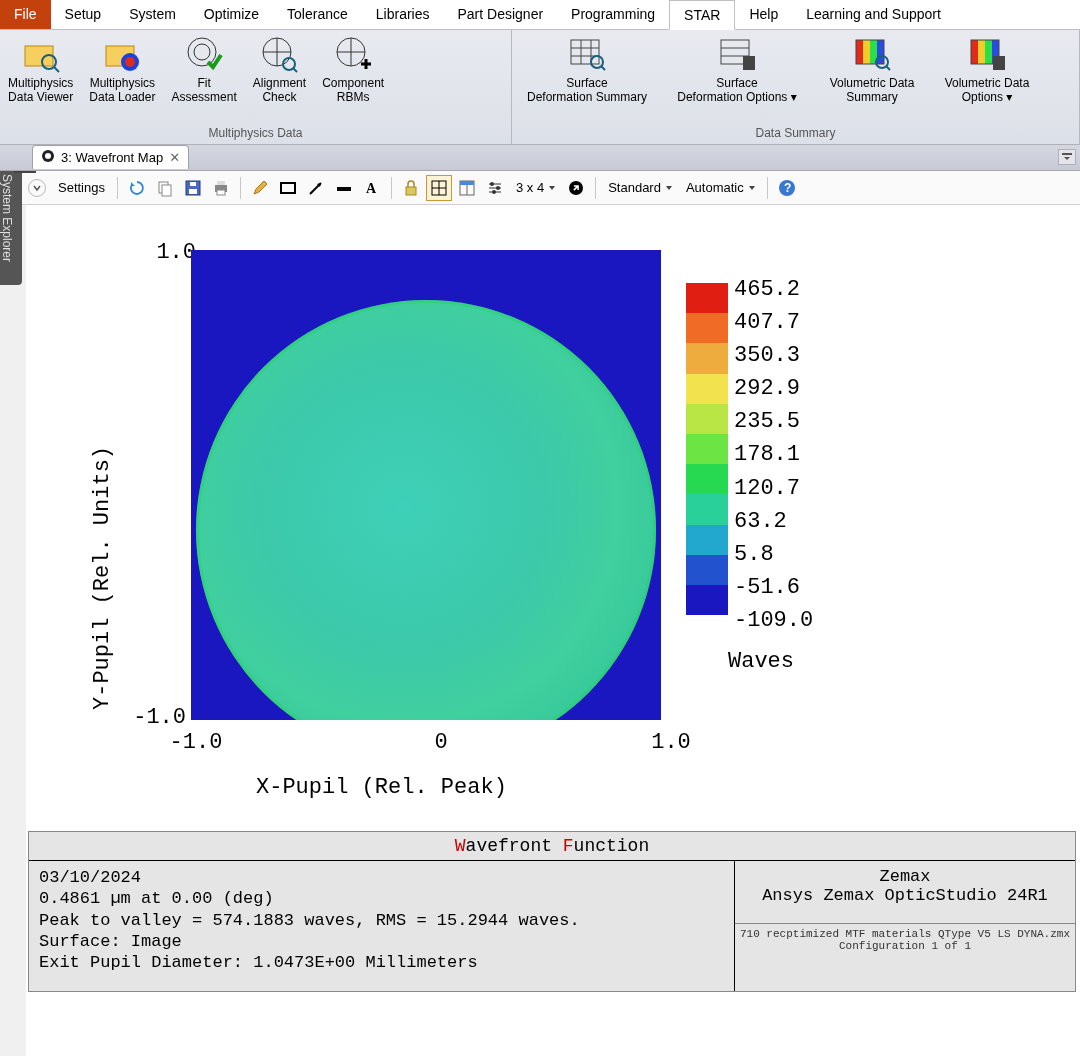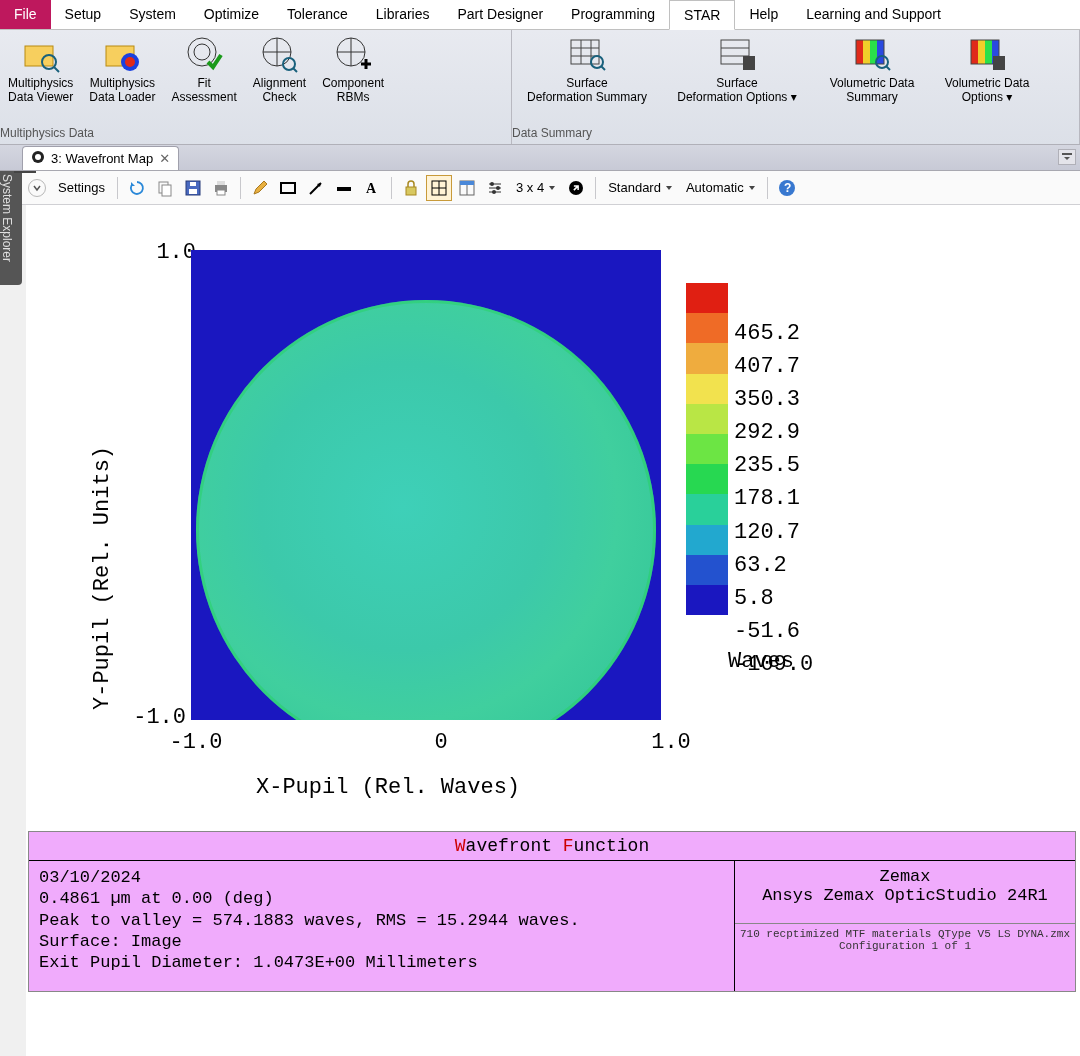--- a/index.html
+++ b/index.html
@@ -20,21 +20,21 @@
   height: 30px;
   align-items: stretch;
 }
 .menubar-item {
   padding: 6px 14px;
   cursor: pointer;
   font-size: 14px;
   position: relative;
 }
 .menubar-item.file {
-  background: #be185d;
+  background: #c2410c;
   color: #fff;
   font-weight: 500;
   text-align: center;
 }
 .menubar-item.active {
   background: #fff;
   border-top: 1px solid #c0c0c0;
   border-left: 1px solid #c0c0c0;
   border-right: 1px solid #c0c0c0;
   border-bottom: 1px solid #fff;
@@ -72,21 +72,21 @@
 }
 .ribbon-icon {
   width: 40px;
   height: 40px;
   margin-bottom: 2px;
   display: flex;
   align-items: center;
   justify-content: center;
 }
 .ribbon-group-label {
-  text-align: left;
+  text-align: center;
   font-size: 12px;
   color: #555;
   padding: 2px 0 4px 0;
 }
 
 
 .side-tab {
   position: absolute;
   left: 0;
   top: 145px;
@@ -108,24 +108,24 @@
   display:flex;
   align-items:center;
   justify-content:center;
   margin-top:4px;
   border-top:1px solid #777;
 }
 
 
 .doc-tab-row {
   background: linear-gradient(to bottom, #d4d6e0, #c8cad6);
-  padding-left: 22px;
+  padding-left: 32px;
   height: 26px;
   display: flex;
-  align-items: center;
+  align-items: flex-start;
   border-bottom: 1px solid #a8a8b0;
   position:relative;
 }
 .doc-tab {
   display: flex;
   align-items: center;
   background: #fff;
   border: 1px solid #a0a0ac;
   border-bottom: none;
   border-radius: 4px 4px 0 0;
@@ -279,38 +279,37 @@
   flex-direction:column;
 }
 .colorbar div { flex:1; }
 .colorbar-labels {
   position:absolute;
   left:48px;
   top:-10px;
   font-family:"Consolas","Courier New",monospace;
   font-size:22px;
   line-height:33.1px;
-  margin-top:44px;
 }
 .colorbar-title {
   position:absolute;
   left:702px;
   top:444px;
   font-family:"Consolas","Courier New",monospace;
   font-size:22px;
 }
 
 
 .info-panel {
   position:absolute;
   left:2px;
   right:4px;
   top:626px;
   border:1px solid #888;
-  background:#f0abfc;
+  background:#e5e5e5;
 }
 .info-title {
   text-align:center;
   font-family:"Consolas","Courier New",monospace;
   font-size:18px;
   padding:4px 0;
   border-bottom:1px solid #000;
 }
 .info-body {
   display:flex;
@@ -641,21 +640,21 @@
   <div class="plot-frame">
     <div class="plot-circle">
         <div class="edge-green"></div>
       </div>
   </div>
 
   <div class="xtick" style="left:135px;">-1.0</div>
   <div class="xtick" style="left:380px;">0</div>
   <div class="xtick" style="left:610px;">1.0</div>
 
-  <div class="axis-label-x">X-Pupil (Rel. Waves)</div>
+  <div class="axis-label-x">X-Pupil (Rel. Peak)</div>
 
   <div class="colorbar-wrap">
     <div class="colorbar" id="colorbar">
         <div style="background: rgb(224, 31, 18);"></div>
         <div style="background: rgb(239, 107, 38);"></div>
         <div style="background: rgb(239, 172, 62);"></div>
         <div style="background: rgb(242, 226, 78);"></div>
         <div style="background: rgb(185, 230, 69);"></div>
         <div style="background: rgb(108, 229, 68);"></div>
         <div style="background: rgb(39, 216, 81);"></div>

